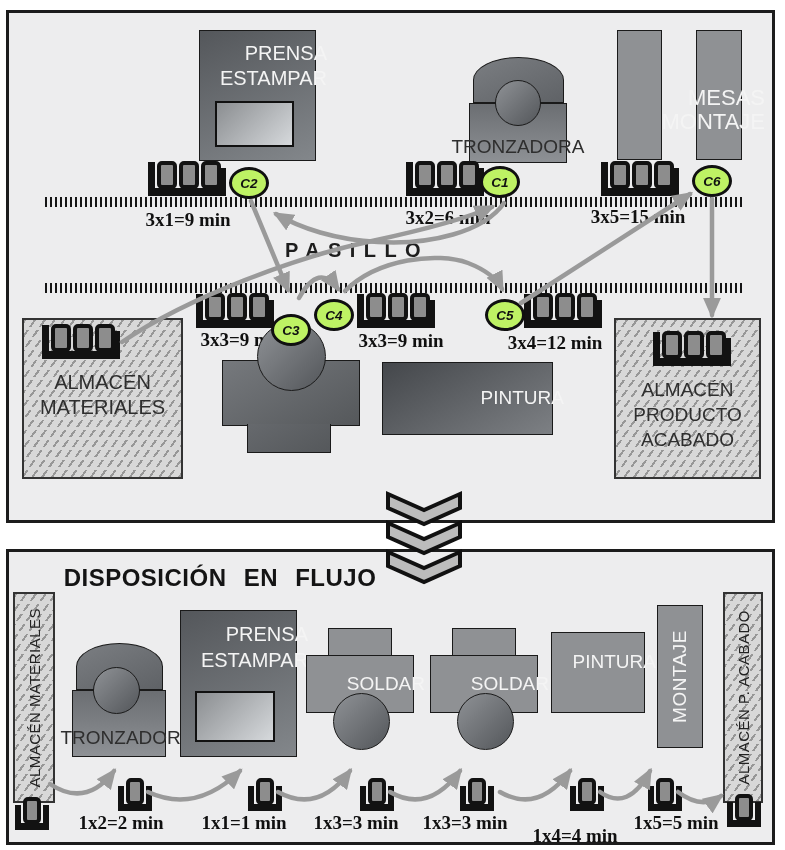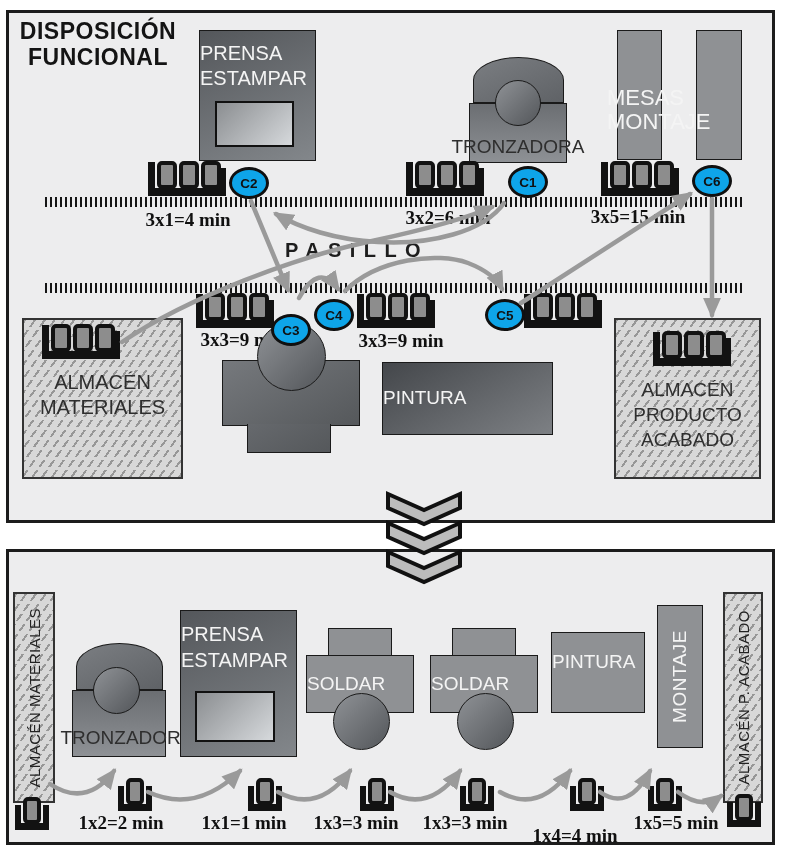--- a/index.html
+++ b/index.html
@@ -17,38 +17,38 @@
 
   
   .mach{position:absolute;border:1.5px solid #1a1a1a;box-sizing:border-box;}
   .grad-dark{background:linear-gradient(155deg,#54575b,#83878b);}
   .grad-mid{background:linear-gradient(155deg,#7b7e82,#5f6266);}
   .flat-mid{background:#8f9194;}
   .inner-rect{position:absolute;border:2px solid #111;box-sizing:border-box;
       background:linear-gradient(135deg,#8b8e91,#d6d9dc);}
   .dome{border-radius:50% 50% 0 0;}
   .circ{border-radius:50%;background:linear-gradient(135deg,#8f9296,#53565a);}
-  .mlabel{position:absolute;color:#f4f4f4;text-align:left;white-space:pre-line;}
+  .mlabel{position:absolute;color:#f4f4f4;text-align:right;white-space:pre-line;padding-left:12px;}
   .dlabel{position:absolute;color:#2e2e2e;text-align:center;white-space:nowrap;}
 
   
   .hatch{position:absolute;border:2.5px solid #333;box-sizing:border-box;background-color:#d8d8d8;
       background-image:repeating-linear-gradient(0deg,transparent 0 7px,#d8d8d8 7px 10px),
                        repeating-linear-gradient(125deg,#979797 0 2px,transparent 2px 8px);}
   .vwrap{position:absolute;display:flex;align-items:center;justify-content:center;}
   .vtext{writing-mode:vertical-rl;transform:rotate(180deg);font-size:15px;color:#222;letter-spacing:.5px;}
 
   
   .track{position:absolute;height:10px;
       background:repeating-linear-gradient(90deg,#161616 0 2px,transparent 2px 5px);}
 
   
-  .cc{position:absolute;width:40px;height:32px;background:#0ea5e9;border:3px solid #101010;
+  .cc{position:absolute;width:40px;height:32px;background:#bef264;border:3px solid #101010;
       border-radius:50%;box-sizing:border-box;display:flex;align-items:center;justify-content:center;
-      font-weight:bold;font-size:13.5px;color:#111;}
+      font-weight:bold;font-size:13.5px;color:#111;font-style:italic;}
 
   
   .time{position:absolute;width:120px;text-align:center;font-family:"Liberation Serif",serif;
       font-weight:bold;font-size:19px;color:#101010;white-space:nowrap;}
 
   .pasillo{position:absolute;left:277px;top:239px;width:160px;text-align:center;
       font-weight:bold;font-size:20px;letter-spacing:.42em;color:#1d1d1d;}
 
   
   .pg{position:absolute;width:78px;height:36px;}
@@ -70,22 +70,20 @@
 
   svg.overlay{position:absolute;left:0;top:0;pointer-events:none;}
 </style>
 </head>
 <body>
 
 <div class="canvas">
 
   <div class="panel panel1"></div>
 
-  <div class="h1 title-func">DISPOSICIÓN
-FUNCIONAL</div>
 
   <div class="mach grad-dark abs" style="left:199px;top:30px;width:117px;height:131px;">
     <div class="mlabel" style="left:0;top:10px;width:100%;font-size:20px;line-height:25px;">PRENSA
 ESTAMPAR</div>
     <div class="inner-rect" style="left:15px;top:70px;width:79px;height:46px;"></div>
   </div>
 
   <div class="mach grad-mid dome abs" style="left:473px;top:57px;width:91px;height:46px;"></div>
   <div class="mach grad-dark abs" style="left:469px;top:103px;width:98px;height:60px;background:linear-gradient(180deg,#6b6e72,#8e9195);"></div>
   <div class="mach circ abs" style="left:495px;top:80px;width:46px;height:46px;"></div>
@@ -143,25 +141,26 @@
     </div>
   <div class="pg" style="left:524px;top:292px;">
     <i class="post l"></i>
       <b class="bin b1"></b>
       <b class="bin b2"></b>
       <b class="bin b3"></b>
       <i class="post r"></i>
       <u class="base"></u>
     </div>
 
-  <div class="time" style="left:128px;top:209px;">3x1=4 min</div>
+  <div class="time" style="left:128px;top:209px;">3x1=9 min</div>
   <div class="time" style="left:388px;top:207px;">3x2=6 min</div>
   <div class="time" style="left:573px;top:206px;width:130px;">3x5=15 min</div>
   <div class="time" style="left:183px;top:329px;">3x3=9 min</div>
   <div class="time" style="left:341px;top:330px;">3x3=9 min</div>
+  <div class="time" style="left:490px;top:332px;width:130px;">3x4=12 min</div>
 
   <div class="hatch" style="left:22px;top:318px;width:161px;height:161px;"></div>
   <div class="pg" style="left:42px;top:323px;">
     <i class="post l"></i>
       <b class="bin b1"></b>
       <b class="bin b2"></b>
       <b class="bin b3"></b>
       <i class="post r"></i>
       <u class="base"></u>
     </div>
@@ -183,28 +182,29 @@
       <b class="bin b2"></b>
       <b class="bin b3"></b>
       <i class="post r"></i>
       <u class="base"></u>
     </div>
   <div class="dlabel" style="left:618px;top:377px;width:139px;font-size:19px;line-height:25px;white-space:pre-line;">ALMACÉN
 PRODUCTO
 ACABADO</div>
 
   <div class="cc" style="left:229px;top:167px;">C2</div>
-  <div class="cc" style="left:508px;top:166px;">C1</div>
+  <div class="cc" style="left:480px;top:166px;">C1</div>
   <div class="cc" style="left:692px;top:165px;">C6</div>
   <div class="cc" style="left:271px;top:314px;">C3</div>
   <div class="cc" style="left:314px;top:299px;">C4</div>
   <div class="cc" style="left:485px;top:299px;">C5</div>
 
   <div class="panel panel2"></div>
 
+  <div class="h1 title-flow">DISPOSICIÓN EN FLUJO</div>
 
   <div class="hatch vwrap" style="left:13px;top:592px;width:42px;height:211px;">
     <span class="vtext">ALMACÉN MATERIALES</span>
   </div>
 
   <div class="mach grad-mid dome abs" style="left:76px;top:643px;width:87px;height:47px;"></div>
   <div class="mach abs" style="left:72px;top:690px;width:94px;height:67px;background:linear-gradient(180deg,#6b6e72,#8e9195);"></div>
   <div class="mach circ abs" style="left:93px;top:667px;width:47px;height:47px;"></div>
   <div class="dlabel" style="left:48px;top:727px;width:158px;font-size:19px;">TRONZADORA</div>
 

